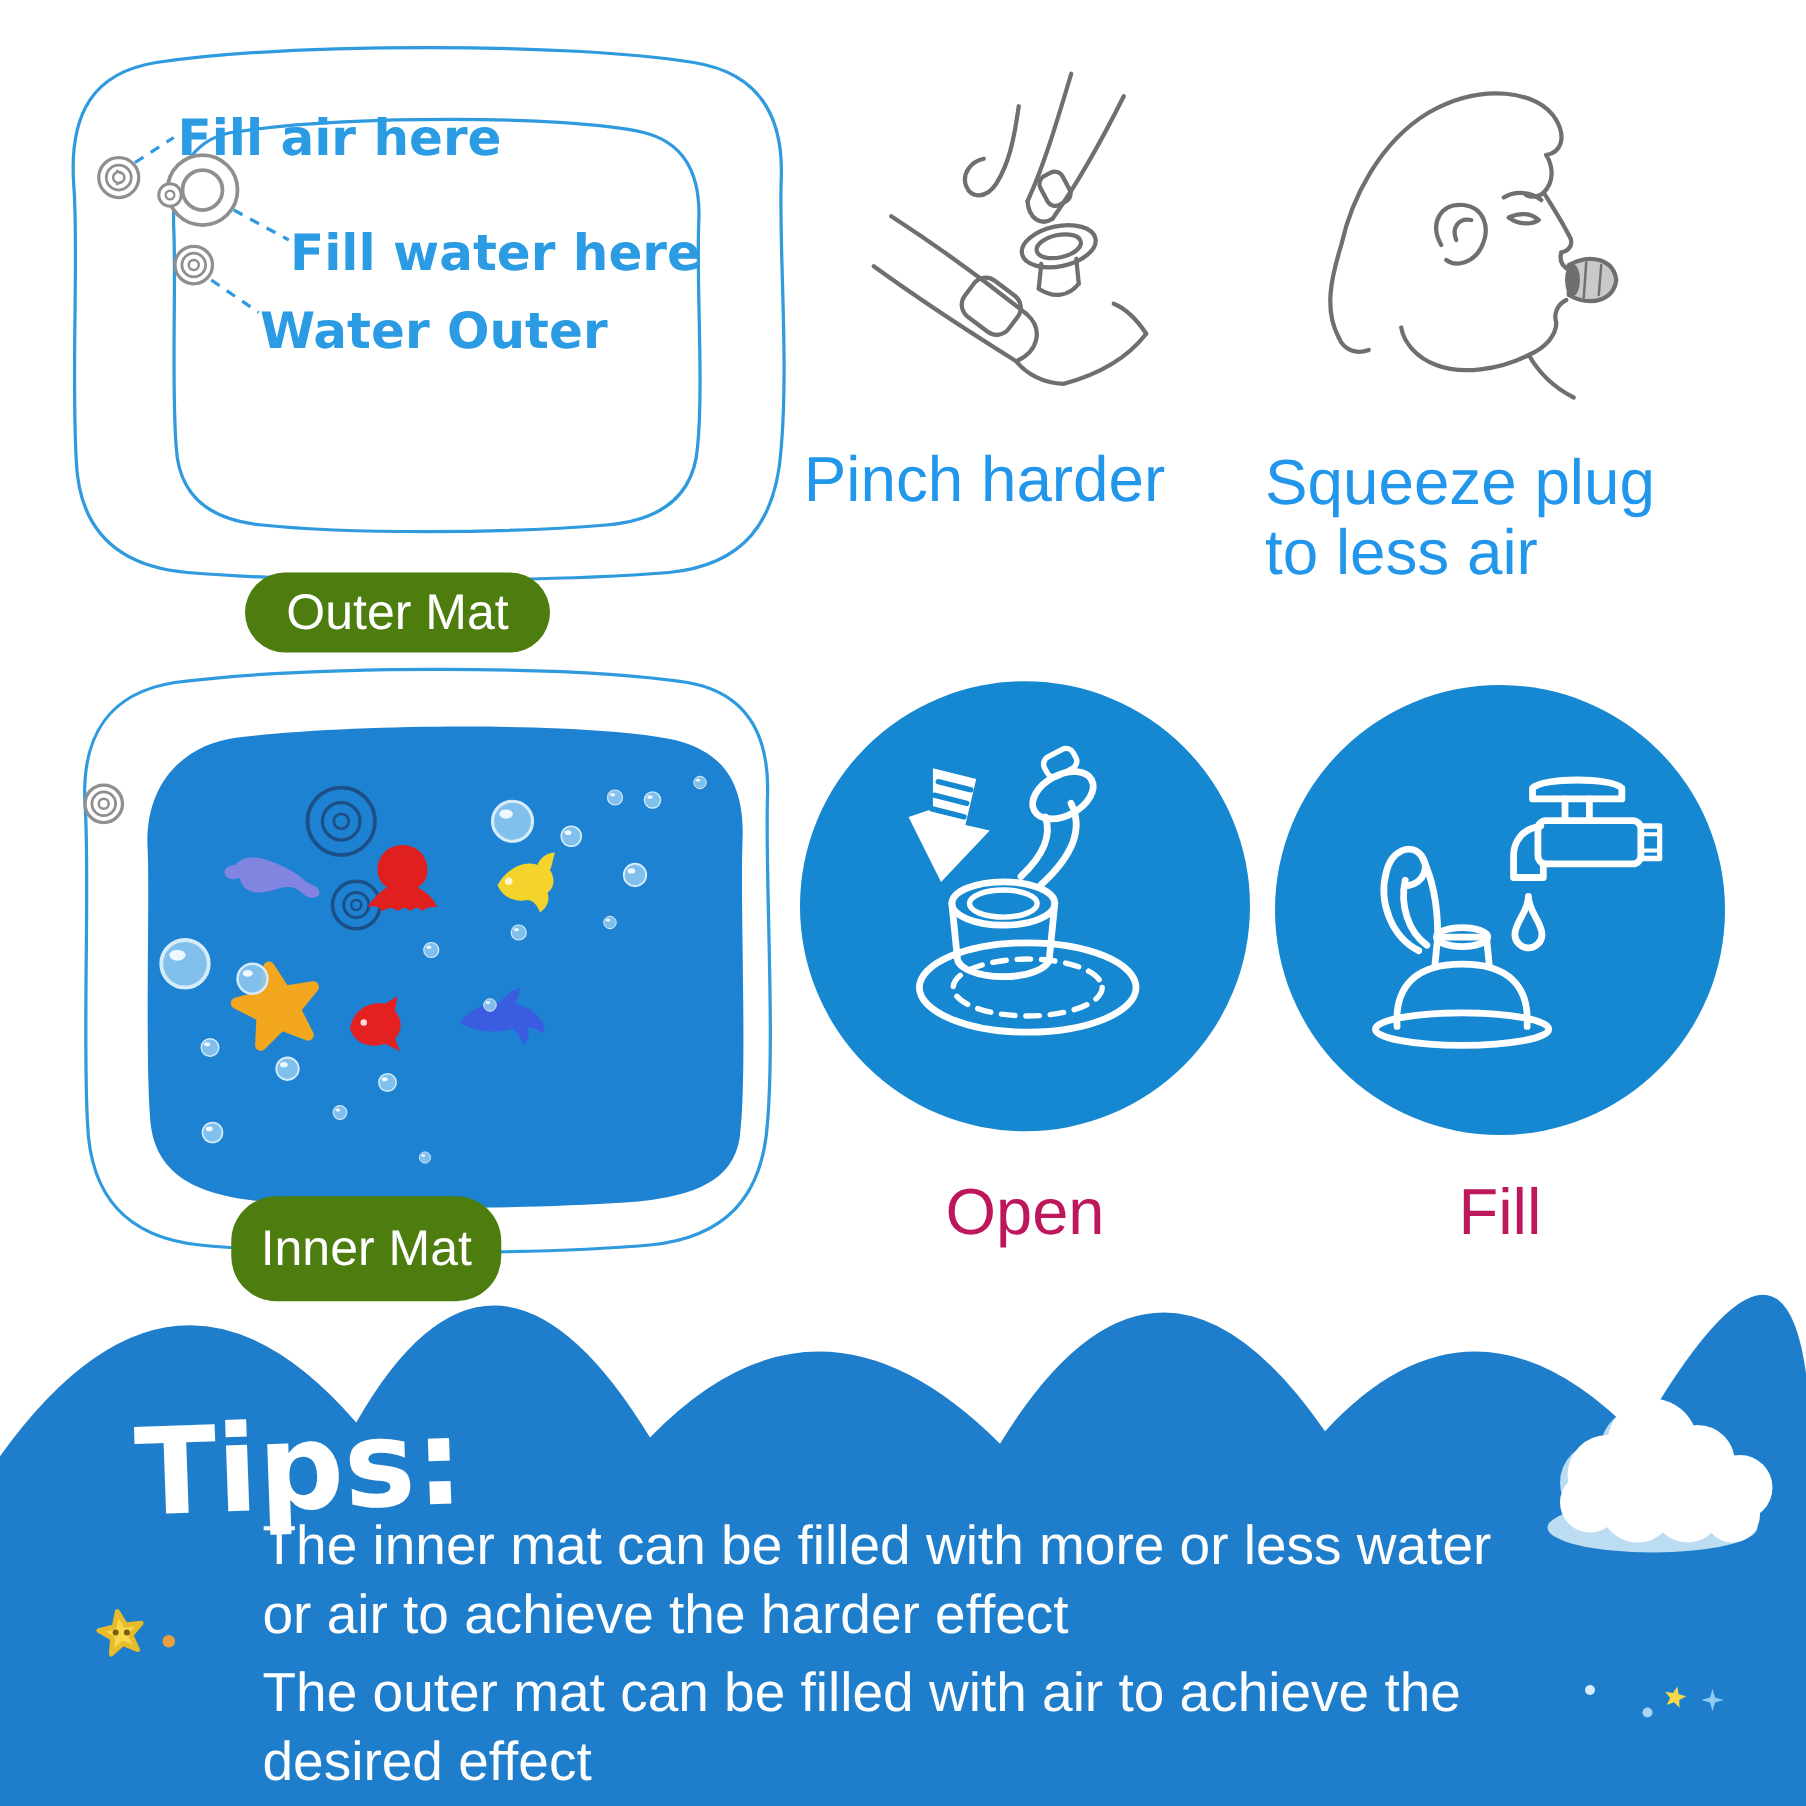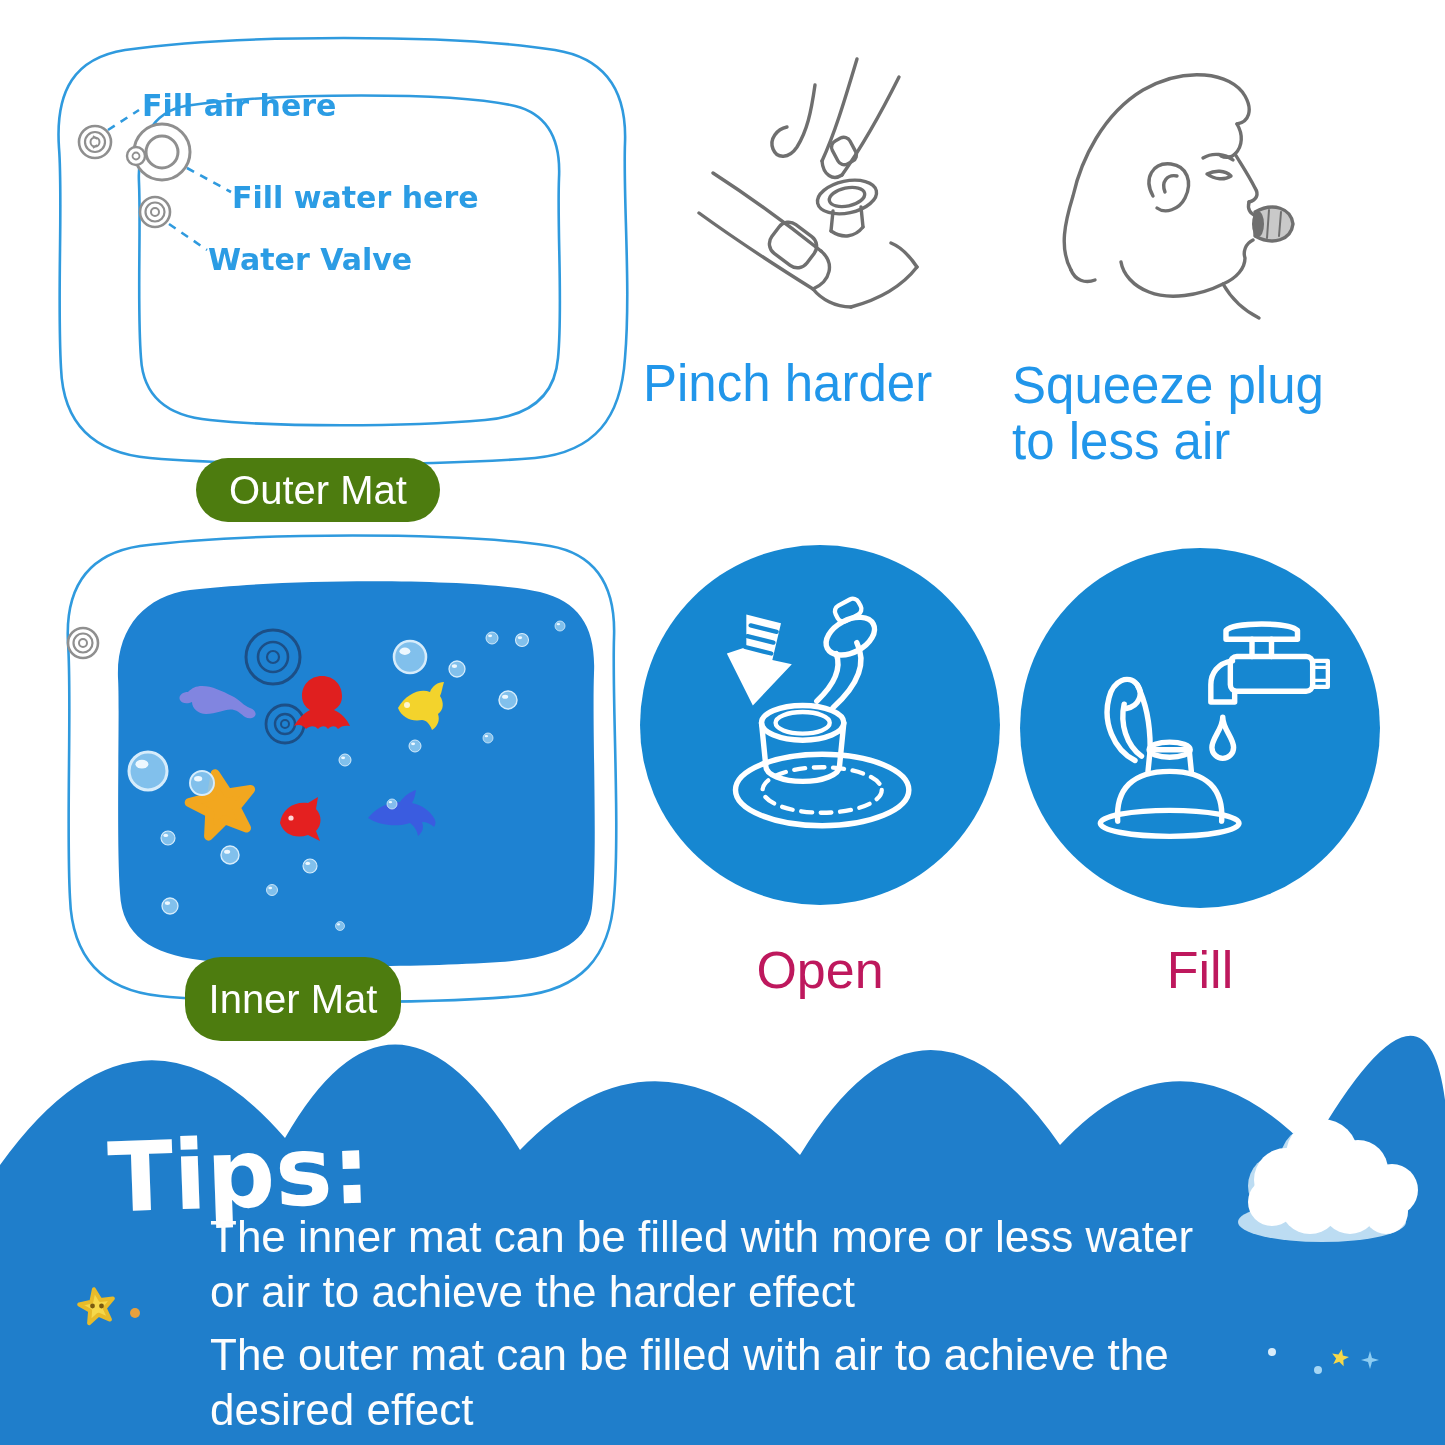--- a/index.html
+++ b/index.html
@@ -1,20 +1,20 @@
 <!DOCTYPE html>
 <html><head>
 <meta charset="utf-8">
 <style>
   html,body{margin:0;padding:0;}
   body{width:1445px;height:1445px;position:relative;background:#ffffff;
        font-family:"Liberation Sans",sans-serif;overflow:hidden;}
   .abs{position:absolute;}
   
-  .mat-label{color:#2b9ce4;font-size:30px;font-weight:600;
+  .mat-label{color:#2b9ce4;font-size:40px;font-weight:600;
              font-family:"DejaVu Sans",sans-serif;white-space:nowrap;}
   
   .caption{color:#2196ea;font-size:51px;white-space:nowrap;margin-top:38px;}
   
   .pill{background:#4d7c0f;color:#ffffff;border-radius:36px;
         display:flex;align-items:center;justify-content:center;
         font-size:40px;white-space:nowrap;}
   
   .step-circle{border-radius:50%;background:#1687d1;display:flex;
                align-items:center;justify-content:center;}
@@ -63,21 +63,21 @@
     </g>
 
     <g stroke="#2f9ade" stroke-width="2.6" stroke-dasharray="8 7">
       <path d="M 73,102 L 104,82"></path>
       <path d="M 152,140 L 196,164"></path>
       <path d="M 134,196 L 172,222"></path>
     </g>
   </svg>
   <div class="abs mat-label" style="left:142px;top:88px">Fill air here</div>
   <div class="abs mat-label" style="left:232px;top:180px">Fill water here</div>
-  <div class="abs mat-label" style="left:208px;top:242px">Water Valve</div>
+  <div class="abs mat-label" style="left:208px;top:242px">Water Outer</div>
   <div class="abs pill" style="left:196px;top:458px;width:244px;height:64px">Outer Mat</div>
 
   <svg class="abs" style="left:695px;top:55px" width="290" height="262" viewBox="0 0 290 262" fill="none" stroke="#6f6f6f" stroke-width="3.4" stroke-linecap="round" stroke-linejoin="round">
     <path d="M 162,4 C 150,44 140,78 127,106"></path>
     <path d="M 204,22 C 186,58 164,96 147,120"></path>
     <path d="M 127,106 C 128,120 138,126 147,120"></path>
     <rect x="136" y="86" width="26" height="20" rx="7" transform="rotate(62 149 96)"></rect>
     <path d="M 120,30 C 116,58 112,76 102,92 C 94,104 82,104 78,94 C 74,84 82,74 92,72"></path>
     <ellipse cx="152" cy="142" rx="30" ry="16" transform="rotate(-12 152 142)"></ellipse>
     <ellipse cx="152" cy="142" rx="18" ry="9" transform="rotate(-12 152 142)"></ellipse>

